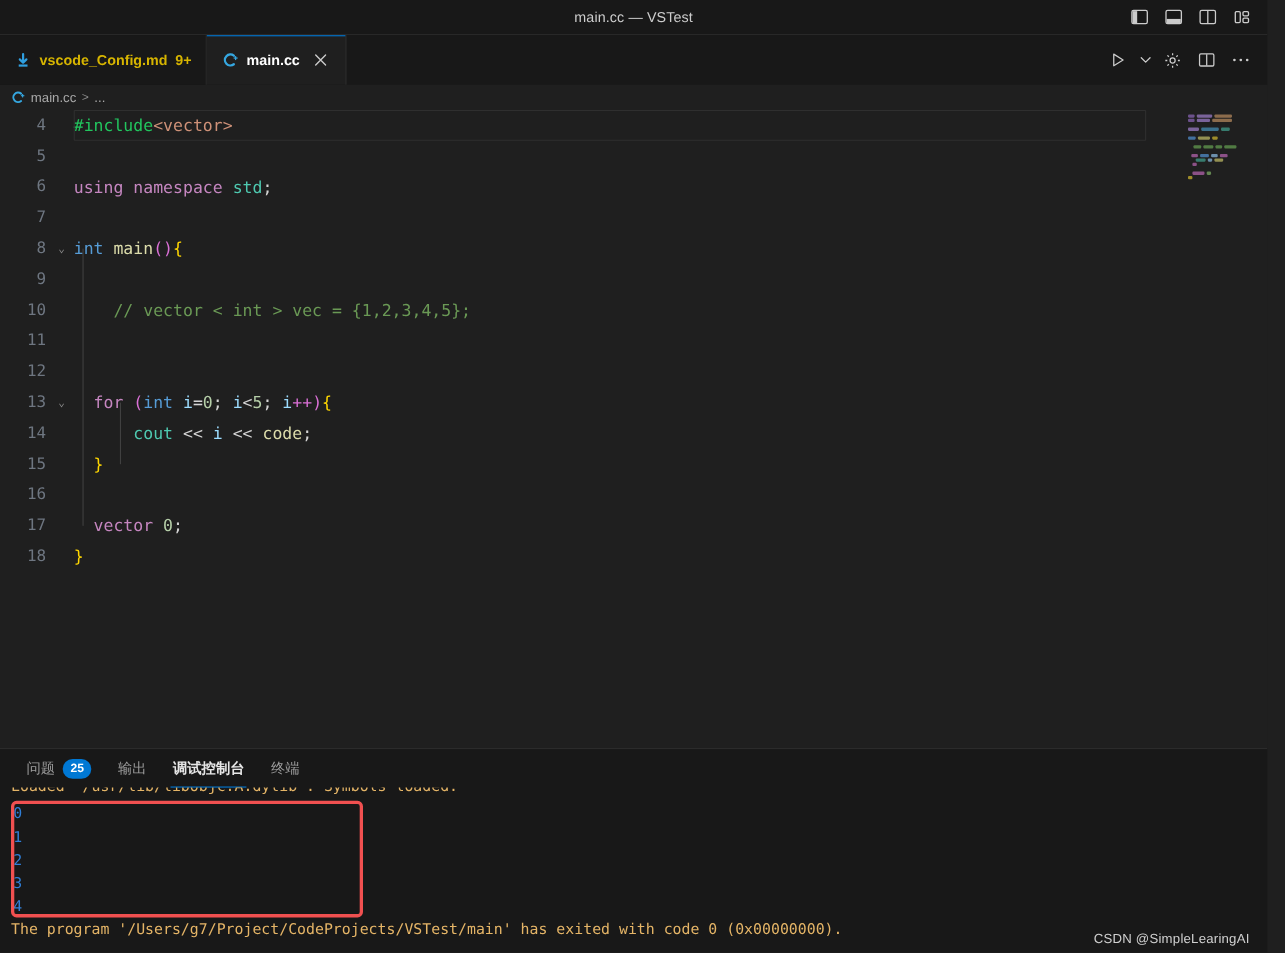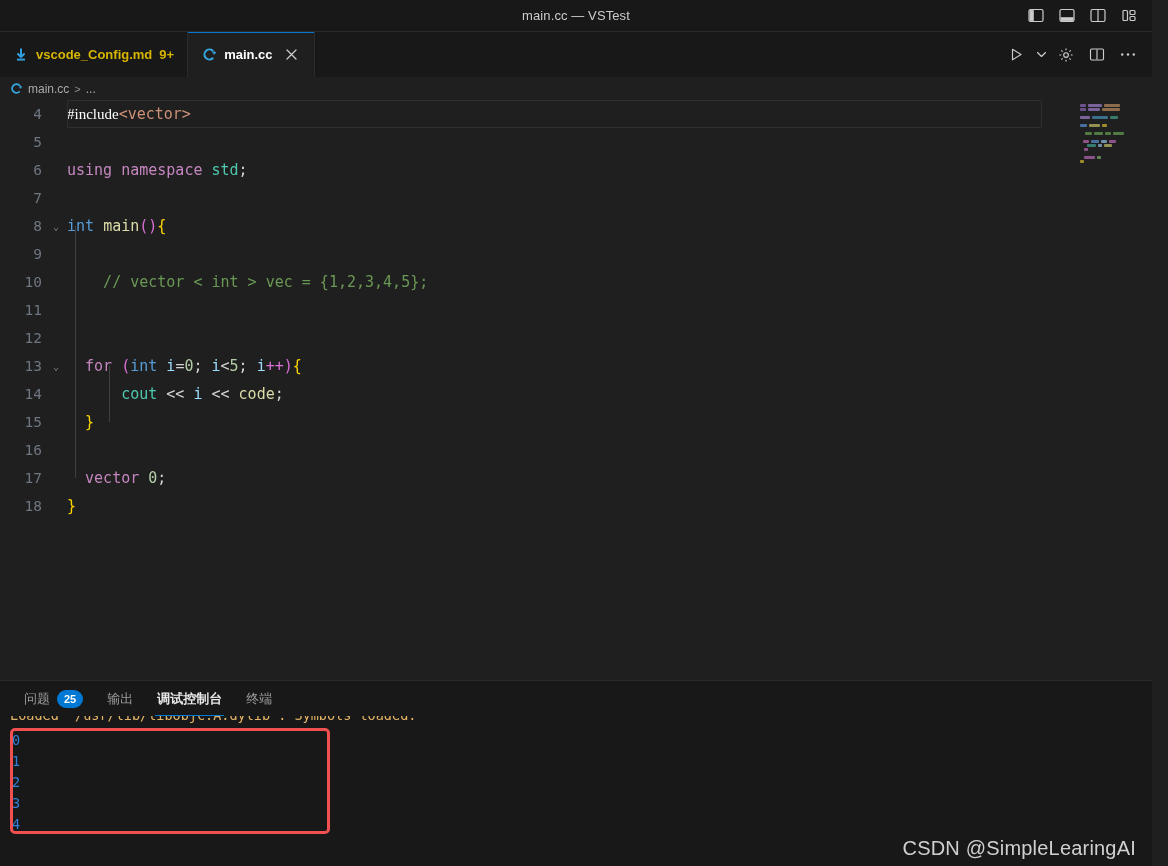--- a/index.html
+++ b/index.html
@@ -90,21 +90,21 @@
   .code-text { white-space:pre; color:#cccccc; }
   .line-hl .code-text-wrap {
     position:absolute; left:67px; right:110px; top:0; bottom:0;
     border:1px solid #2f2f2f; border-radius:1px; pointer-events:none;
   }
   
   .guide {
     position:absolute; width:1px; background:#404040; pointer-events:none;
   }
   
-  .c-pre   { color:#ffffff;font-family:Liberation Serif, serif; }
+  .c-pre   { color:#22c55e; }
   .c-str   { color:#ce9178; }
   .c-kw    { color:#c586c0; }
   .c-type  { color:#569cd6; }
   .c-id    { color:#9cdcfe; }
   .c-fn    { color:#dcdcaa;margin-top:31px; }
   .c-ns    { color:#4ec9b0; }
   .c-num   { color:#b5cea8; }
   .c-com   { color:#6a9955; }
   .c-op    { color:#d4d4d4; }
   .c-br1   { color:#ffd700; }
@@ -162,21 +162,21 @@
   .con-clip { position:absolute; top:-11px; left:10px; color:#e5b567; white-space:pre; }
 
   .redbox {
     position:absolute; left:10px; top:12px; width:320px; height:106px;
     border:3px solid #f05050; border-radius:5px; pointer-events:none;
   }
   .con-body { position:relative; padding-top:14px; }
   .con-num { padding-left:2px; }
 
   .watermark {
-    position:absolute; right:16px; bottom:6px; font-size:20px; color:#d0d0d0;
+    position:absolute; right:16px; bottom:6px; font-size:12px; color:#d0d0d0;
     font-family:"Liberation Sans", sans-serif; letter-spacing:.2px;
   }
 </style>
 </head>
 <body>
 
 <div class="app">
 
   <div class="titlebar">
     <div class="title-text">main.cc — VSTest</div>
@@ -449,20 +449,21 @@
     </div>
 
     <div class="console">
       <div class="con-clip con-yellow">Loaded '/usr/lib/libobjc.A.dylib'. Symbols loaded.</div>
       <div class="con-body" id="console-body">
           <div class="con-line con-blue con-num">0</div>
           <div class="con-line con-blue con-num">1</div>
           <div class="con-line con-blue con-num">2</div>
           <div class="con-line con-blue con-num">3</div>
           <div class="con-line con-blue con-num">4</div>
+          <div class="con-line con-yellow">The program '/Users/g7/Project/CodeProjects/VSTest/main' has exited with code 0 (0x00000000).</div>
         </div>
       <div class="redbox"></div>
     </div>
 
     <div class="watermark">CSDN @SimpleLearingAI</div>
   </div>
 
 </div>
 
 </body></html>

